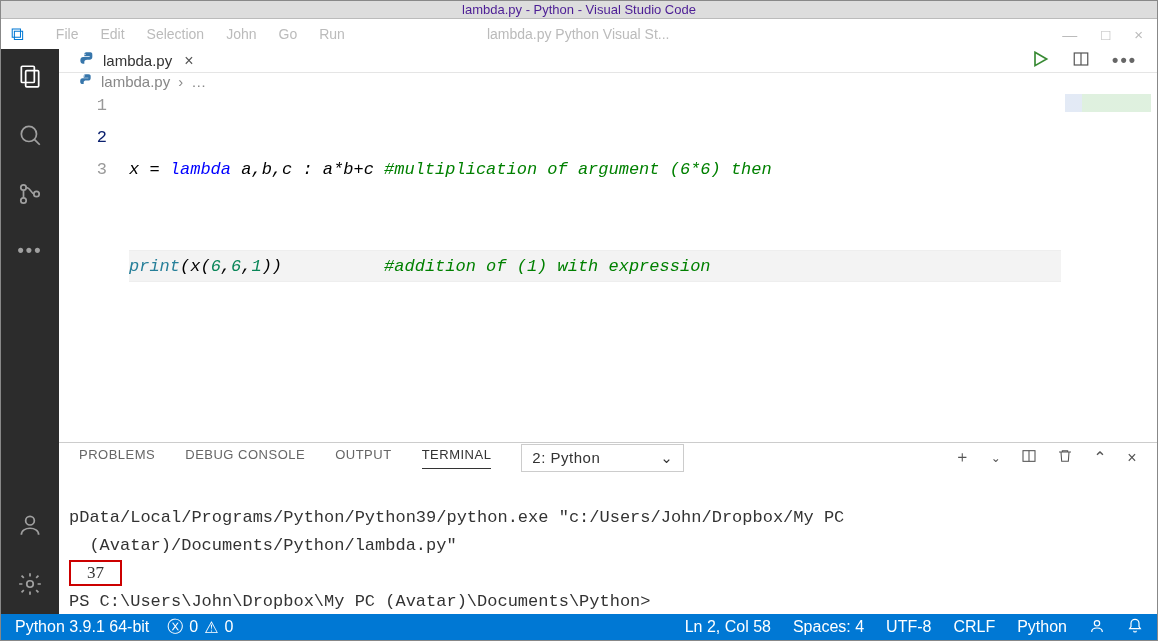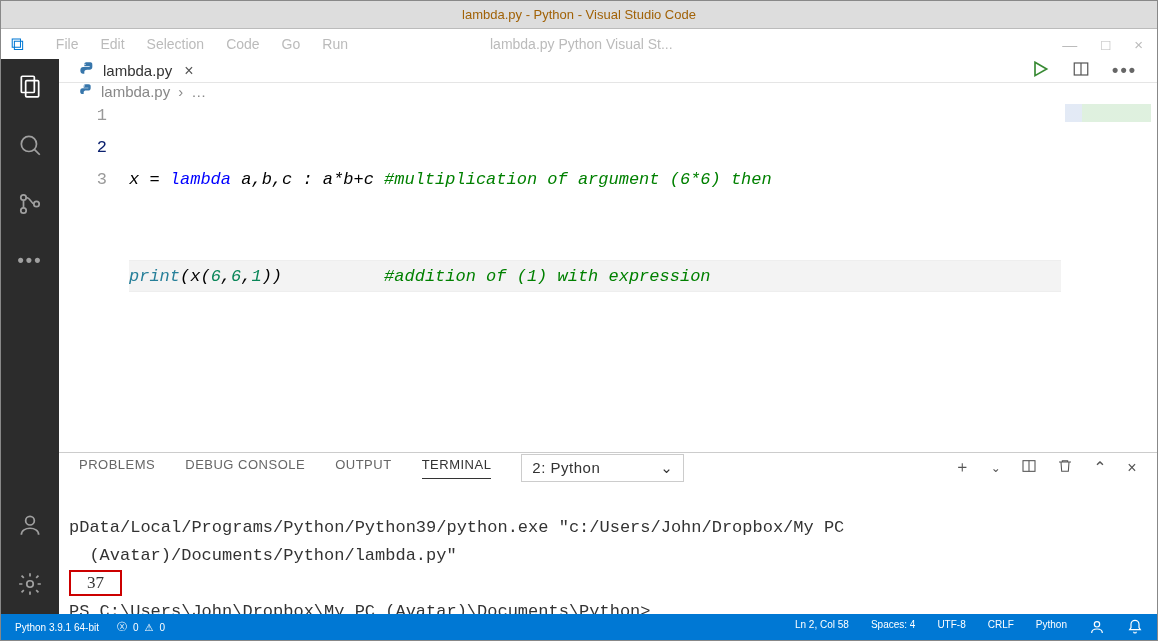--- a/index.html
+++ b/index.html
@@ -10,27 +10,27 @@
     background: #fff;
     width: 1158px;
     height: 641px;
     overflow: hidden;
     border: 1px solid #888;
     display: flex;
     flex-direction: column;
   }
   
   .titlebar {
-    height: 28px;
+    height: 18px;
     background: #ddd;
     display: flex;
     align-items: center;
     justify-content: center;
     font-size: 13px;
-    color: #a16207;
+    color: #4c1d95;
     position: relative;
     border-bottom: 1px solid #bbb;
   }
   
   .menubar {
     height: 30px;
     background: #fff;
     display: flex;
     align-items: center;
     padding: 0 10px;
@@ -215,41 +215,41 @@
     line-height: 22px;
     font-family: Liberation Serif, serif;
   }
   
   .statusbar {
     height: 26px;
     background: #0078d4;
     color: #fff;
     display: flex;
     align-items: center;
-    font-size: 10px;
+    font-size: 16px;
     padding: 0 14px;
     gap: 18px;
   }
   .statusbar .group { display: flex; align-items: center; gap: 6px; cursor: pointer;}
   .statusbar .right { margin-left: auto; display: flex; gap: 22px; align-items: flex-start;}
   .dots { font-size: 18px; letter-spacing: 2px; font-weight: bold; color:#666;}
 </style>
 </head>
 <body>
 
 <div class="titlebar">
   <span>lambda.py - Python - Visual Studio Code</span>
 </div>
 
 <div class="menubar">
   <span class="vs-logo">⧉</span>
   <span>File</span>
   <span>Edit</span>
   <span>Selection</span>
-  <span>Code</span>
+  <span>John</span>
   <span>Go</span>
   <span>Run</span>
   <span style="margin-left:120px;">lambda.py   Python   Visual St...</span>
   <div class="right">
     <span>—</span>
     <span>□</span>
     <span>×</span>
   </div>
 </div>
 

